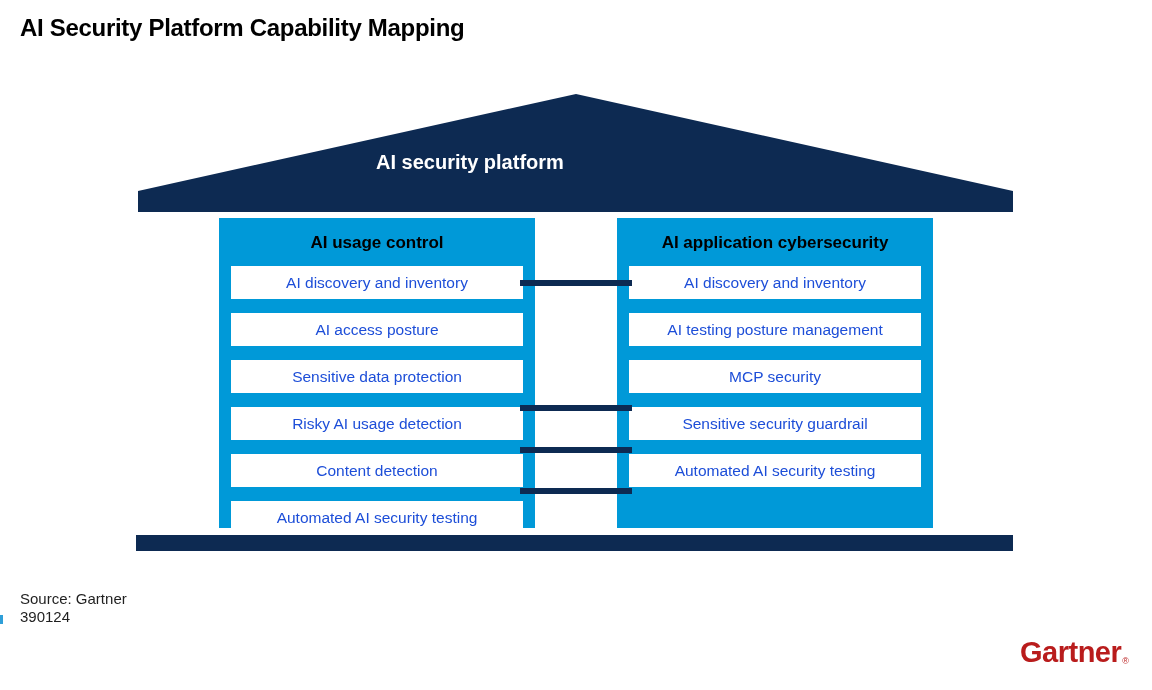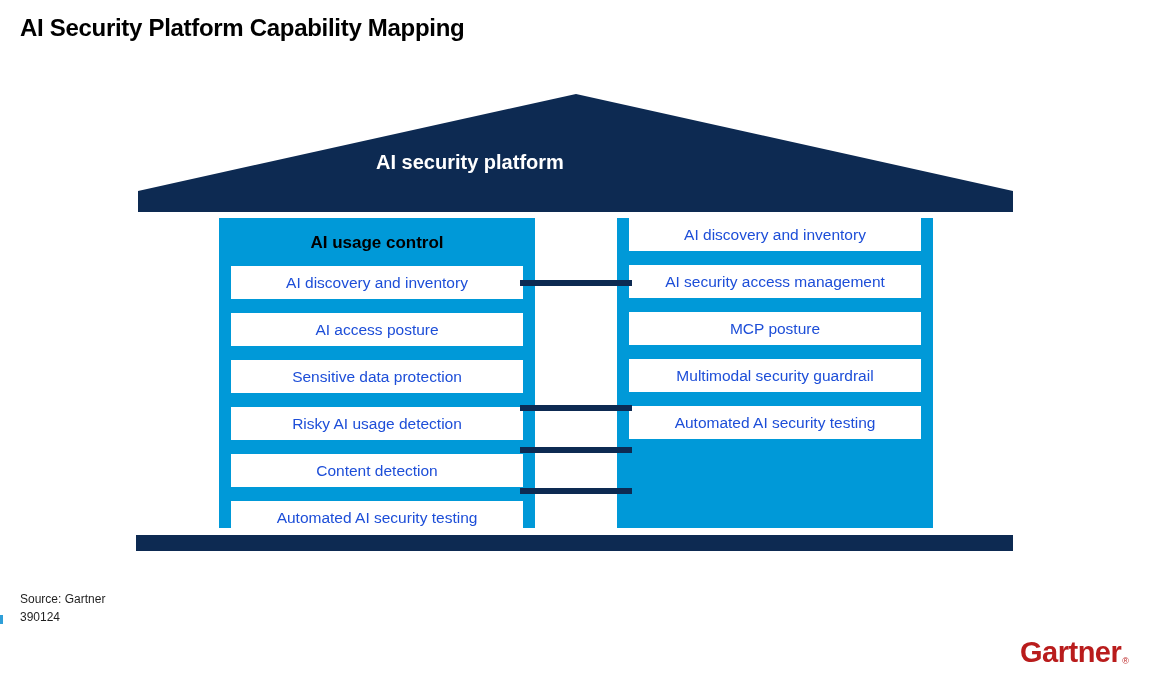--- a/index.html
+++ b/index.html
@@ -51,21 +51,21 @@
   .conn-row4 { top: 447px; }
   .conn-row5 { top: 488px; }
 
   .floor-bar {
     position: absolute; left: 136px; top: 535px; width: 877px; height: 16px;
     background: #0d2a52;
   }
 
   .source-note {
     position: absolute; left: 20px; top: 590px;
-    font-size: 12px; line-height: 18px; color: #1f1f1f;
+    font-size: 15px; line-height: 18px; color: #1f1f1f;
   }
 
   .edge-sliver {
     position: absolute; left: 0; top: 615px; width: 3px; height: 9px;
     background: #2f9fd8;
   }
 
   .gartner-logo {
     position: absolute; left: 1020px; top: 636px;
     font-size: 29px; font-weight: bold; color: #b91c1c;
@@ -92,24 +92,25 @@
     <div class="pillar-header">AI usage control</div>
     <div class="cap-box">AI discovery and inventory</div>
     <div class="cap-box">AI access posture</div>
     <div class="cap-box">Sensitive data protection</div>
     <div class="cap-box">Risky AI usage detection</div>
     <div class="cap-box">Content detection</div>
     <div class="cap-box">Automated AI security testing</div>
   </div>
 
   <div class="pillar pillar-right">
+    <div class="pillar-header">AI application cybersecurity</div>
     <div class="cap-box">AI discovery and inventory</div>
-    <div class="cap-box">AI security access management</div>
-    <div class="cap-box">MCP posture</div>
-    <div class="cap-box">Multimodal security guardrail</div>
+    <div class="cap-box">AI testing posture management</div>
+    <div class="cap-box">MCP security</div>
+    <div class="cap-box">Sensitive security guardrail</div>
     <div class="cap-box">Automated AI security testing</div>
   </div>
 
   <div class="connector conn-row0"></div>
   <div class="connector conn-row3"></div>
   <div class="connector conn-row4"></div>
   <div class="connector conn-row5"></div>
 
   <div class="floor-bar"></div>
 

